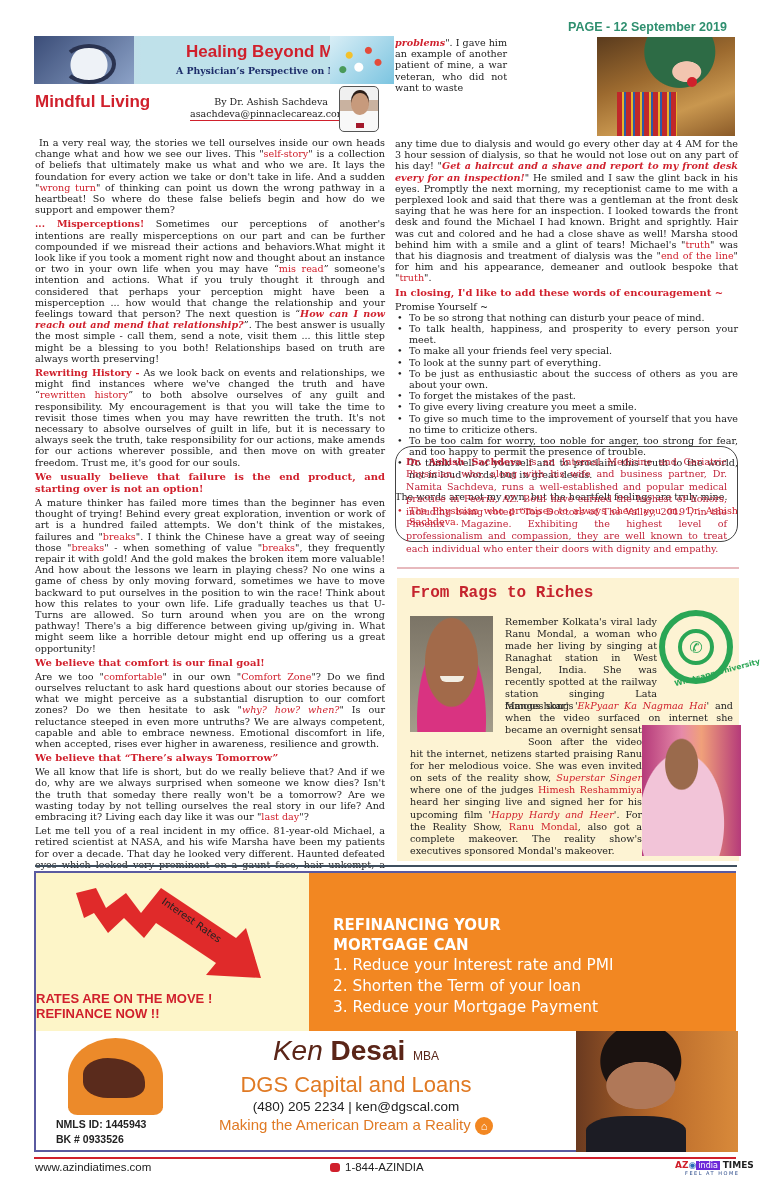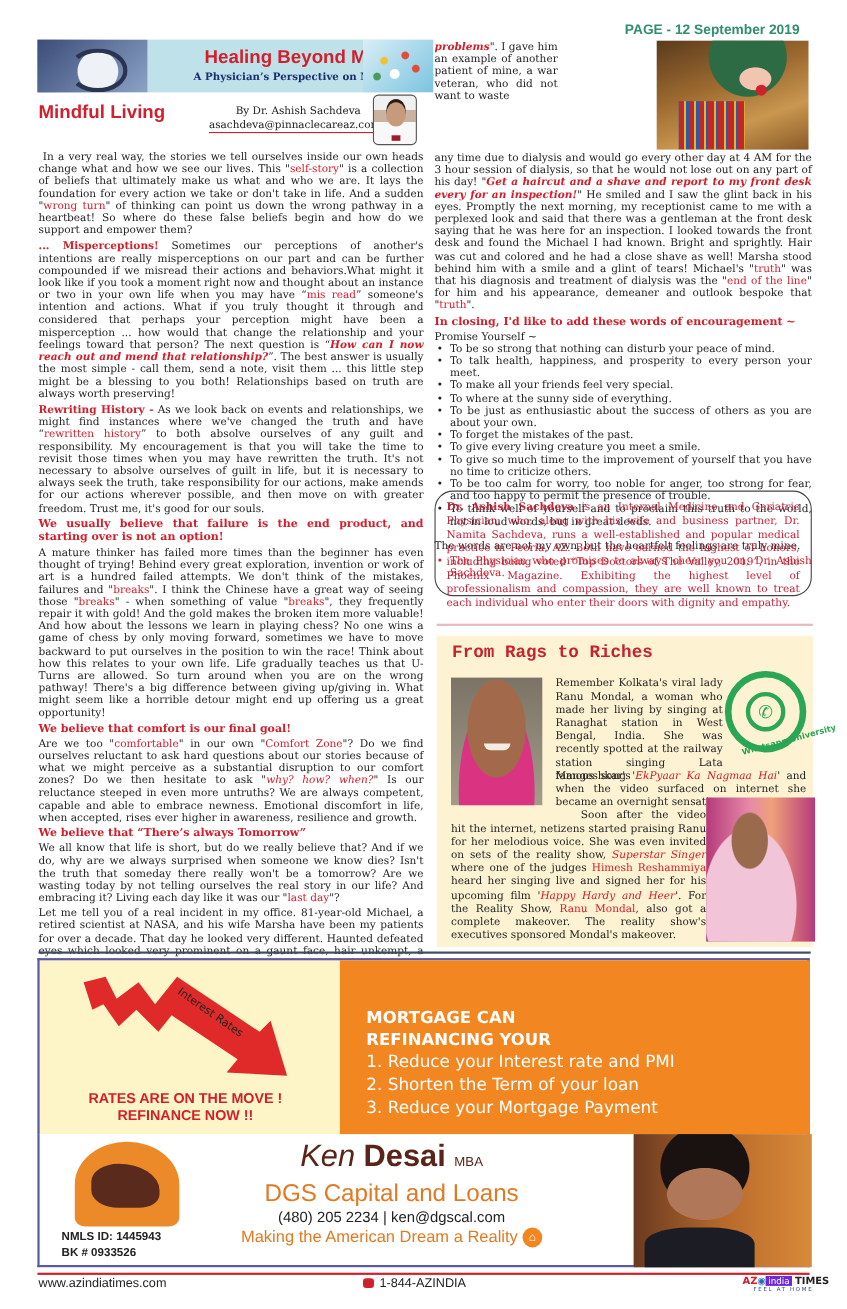--- a/index.html
+++ b/index.html
@@ -40,21 +40,21 @@
 .ragpic1:after{content:"";position:absolute;left:30px;top:60px;width:24px;height:6px;border-radius:0 0 12px 12px;background:#f2ede3}
 .ragpic2{position:absolute;left:245px;top:147px;width:99px;height:131px;background:radial-gradient(ellipse at 40% 30%,#9a6a4c 0 16px,transparent 17px),radial-gradient(ellipse at 40% 75%,#f2c4d8 0 42px,transparent 43px),linear-gradient(90deg,#b53a7a,#e68aa9 40%,#f0a07a 60%,#b53a7a)}
 .wa{position:absolute;left:262px;top:32px;width:74px;height:74px;border-radius:50%;border:6px solid #2aa655;display:flex;align-items:center;justify-content:center}
 .wa .inner{width:36px;height:36px;border-radius:50%;border:4px solid #2aa655;display:flex;align-items:center;justify-content:center;color:#2aa655;font-size:16px;font-family:"DejaVu Sans",sans-serif}
 .wa .lbl{position:absolute;left:8px;top:52px;font-size:7.5px;font-weight:bold;color:#2aa655;transform:rotate(-15deg);white-space:nowrap;font-family:"DejaVu Sans",sans-serif}
 .ragtxt1{position:absolute;left:108px;top:38px;width:152px;font-size:9.6px;line-height:12px;text-align:justify}
 .ragtxt2{position:absolute;left:13px;top:158px;width:232px;font-size:9.6px;line-height:12.1px;text-align:justify}
 .ragtxt1b{position:absolute;left:108px;top:106px;width:227px;font-size:9.6px;line-height:12px;text-align:justify}
 .ad{position:absolute;left:34px;top:871px;width:702px;height:160px;border:2px solid #5a5aa0;border-bottom:none;background:#fdf5c8}
 .ad .arrow{position:absolute;left:30px;top:10px;width:210px;height:100px}
-.ad .rates{position:absolute;left:0;top:118px;width:265px;text-align:center;font-family:"Liberation Sans",sans-serif;font-weight:bold;font-size:13px;line-height:15px;color:#d0202c}
+.ad .rates{position:absolute;left:0;top:118px;width:265px;text-align:left;font-family:"Liberation Sans",sans-serif;font-weight:bold;font-size:13px;line-height:15px;color:#d0202c}
 .ad .orange{position:absolute;left:273px;top:0;width:427px;height:160px;background:#f28722;color:#fff;font-family:"DejaVu Sans",sans-serif;padding:42px 0 0 24px}
 .ad .orange .h{font-weight:bold;font-size:15px;line-height:20px}
 .ad .orange .l{font-size:15.3px;line-height:21px}
 .ad2{position:absolute;left:34px;top:1031px;width:702px;height:121px;border:2px solid #5a5aa0;border-top:none;background:#fff}
 .bull{position:absolute;left:32px;top:7px;width:95px;height:77px;border-radius:50% 50% 10% 10%;background:#ec8a2a;overflow:hidden}
 .bull:after{content:"";position:absolute;left:15px;top:20px;width:62px;height:40px;background:#5a2b1c;border-radius:40% 60% 30% 40%}
 .nmls{position:absolute;left:20px;top:86px;width:120px;font-family:"Liberation Sans",sans-serif;font-size:10.5px;line-height:15px;font-weight:bold;color:#222}
 .kd{position:absolute;left:160px;top:4px;width:320px;text-align:center;font-family:Liberation Sans, sans-serif;color:#5a2518}
 .kd .name{font-size:28px;line-height:32px}
 .kd .name i{font-weight:normal}
@@ -113,21 +113,21 @@
 
 <div class="rightcol col">
   <p><span>any time due to dialysis and would go every other day at 4 AM for the 3 hour session of dialysis, so that he would not lose out on any part of his day! "</span><b class="redi">Get a haircut and a shave and report to my front desk every for an inspection!</b><span>" He smiled and I saw the glint back in his eyes. Promptly the next morning, my receptionist came to me with a perplexed look and said that there was a gentleman at the front desk saying that he was here for an inspection. I looked towards the front desk and found the Michael I had known. Bright and sprightly. Hair was cut   and colored and he had a close shave as well! Marsha stood behind him with a smile and a glint of tears! Michael's "</span><span class="red">truth</span><span>" was that his diagnosis and treatment of dialysis was the "</span><span class="red">end of the line</span><span>" for him and his appearance, demeaner and outlook bespoke that "</span><span class="red">truth</span><span>".</span></p>
   <h4>In closing, I'd like to add these words of encouragement ~</h4>
   <div class="promise">
     <div>Promise Yourself ~</div>
     <ul>
       <li>To be so strong that nothing can disturb your peace of mind.</li>
       <li>To talk health, happiness, and prosperity to every person your meet.</li>
       <li>To make all your friends feel very special.</li>
-      <li>To where at the sunny side of everything.</li>
+      <li>To look at the sunny part of everything.</li>
       <li>To be just as enthusiastic about the success of others as you are about your own.</li>
       <li>To forget the mistakes of the past.</li>
       <li>To give every living creature you meet a smile.</li>
       <li> To give so much time to the improvement of yourself that you have no time to criticize others.</li>
       <li>To be too calm for worry, too noble for anger, too strong for fear, and too happy to permit the presence of trouble.</li>
       <li>To think well of yourself and to proclaim this truth to the world, not in loud words, but in great deeds.</li>
     </ul>
     <div style="height:11px"></div>
     <div>The words are not my own, but the heartfelt feelings are truly mine.</div>
     <ul>
@@ -161,22 +161,22 @@
 <div class="ad">
   <svg class="arrow" viewBox="0 0 210 100">
     <polygon points="10,10 30,5 40,25 60,10 75,30 95,5 170,55 180,45 195,95 140,92 150,80 90,40 78,55 58,35 42,50 28,30 18,35" fill="#e02a2a"></polygon>
     <text x="95" y="20" font-size="10" transform="rotate(35 95 20)" fill="#222" font-family="DejaVu Sans, sans-serif">Interest Rates</text>
   </svg>
   <div class="rates">
     <div>RATES ARE ON THE MOVE !</div>
     <div>REFINANCE NOW !!</div>
   </div>
   <div class="orange">
+    <div class="h">REFINANCING YOUR</div>
     <div class="h">MORTGAGE CAN</div>
-    <div class="h">REFINANCING YOUR</div>
     <div class="l">1. Reduce your Interest rate and PMI</div>
     <div class="l">2. Shorten the Term of your loan</div>
     <div class="l">3. Reduce your Mortgage Payment</div>
   </div>
 </div>
 
 <div class="ad2">
   <div class="bull"></div>
   <div class="nmls">
     <div>NMLS ID: 1445943</div>

